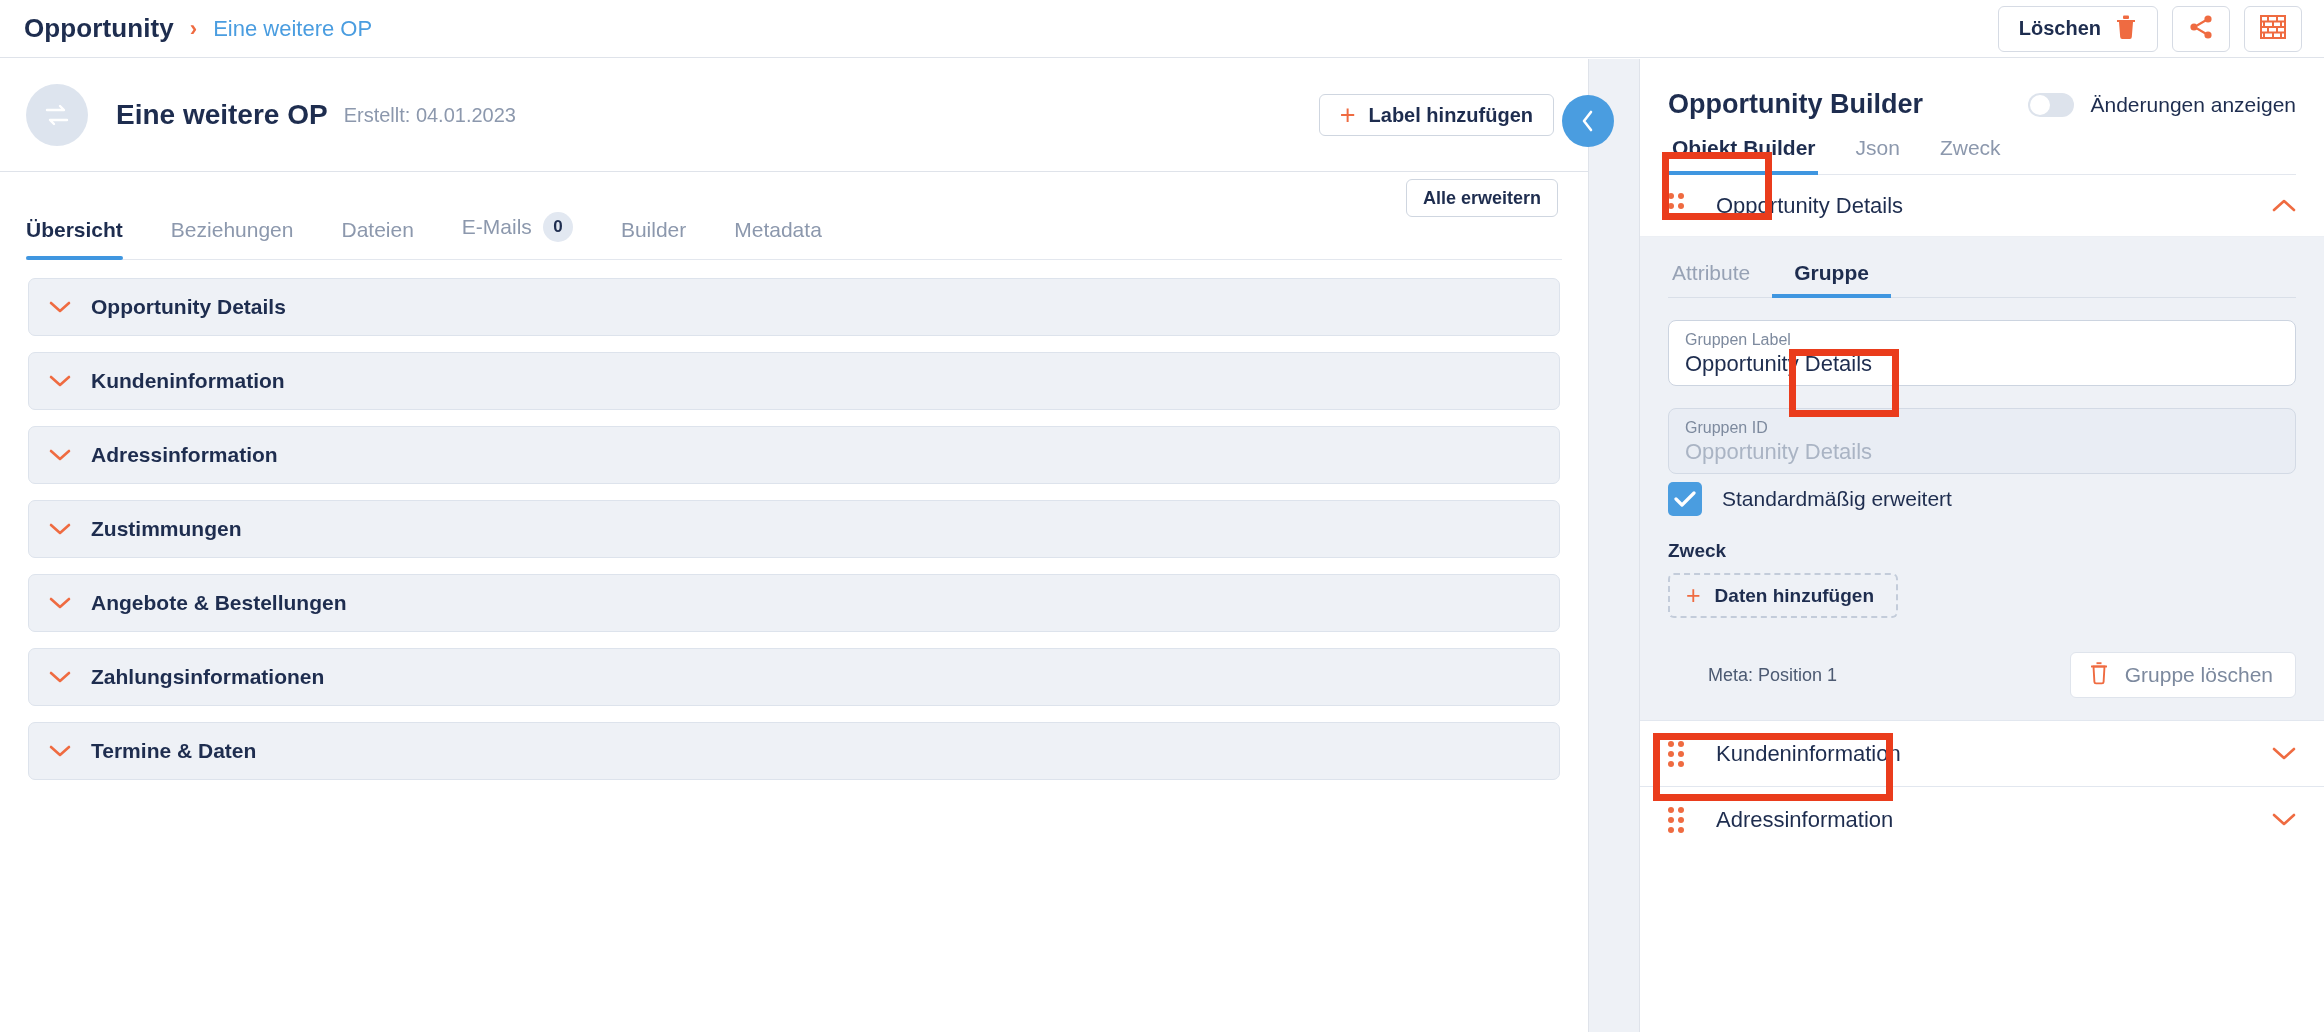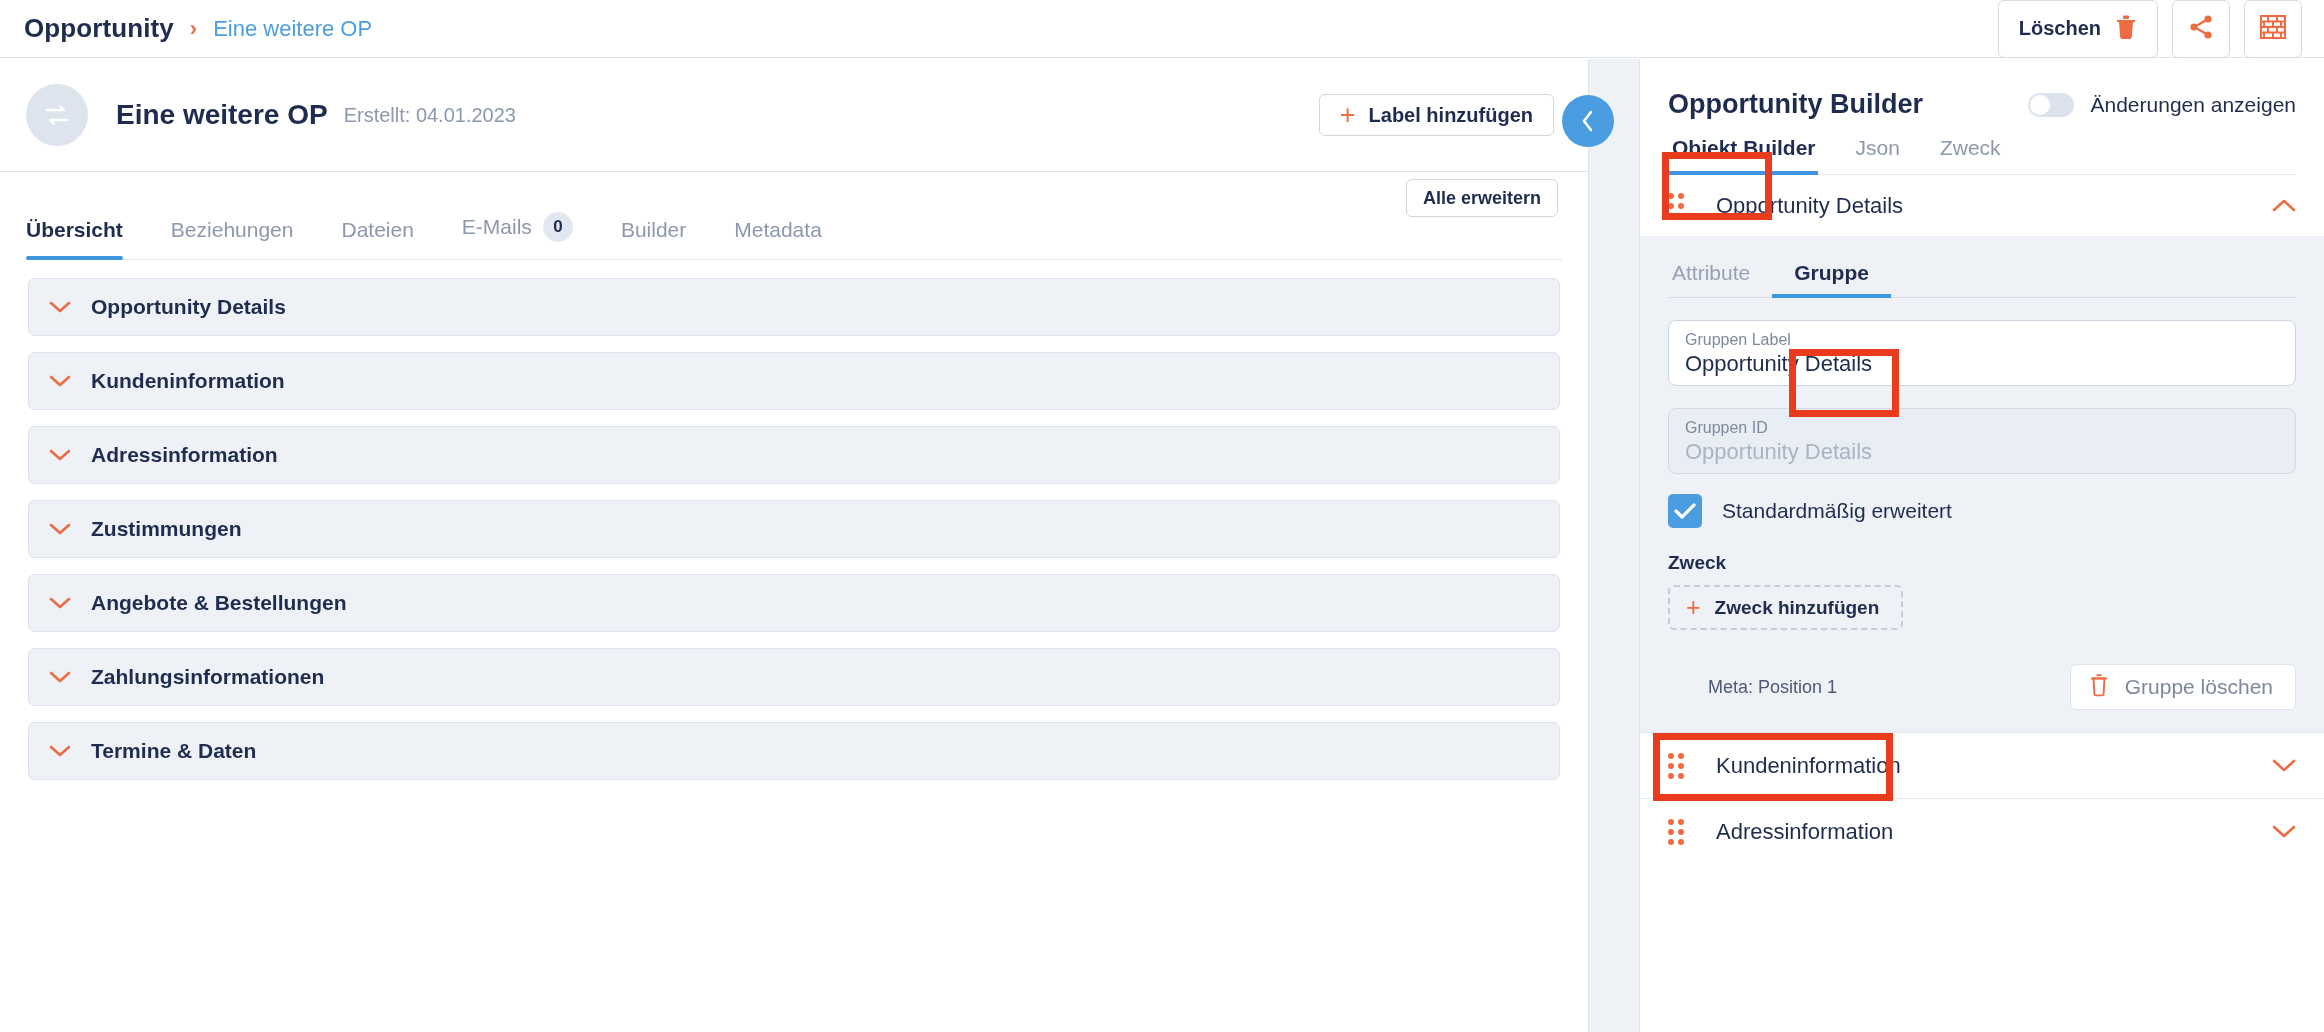--- a/index.html
+++ b/index.html
@@ -20,21 +20,21 @@
   }
   .breadcrumb { display: flex; align-items: center; padding-left: 24px; gap: 16px; }
   .crumb-root { font-size: 26px; font-weight: bold; color: #1e2d4f; letter-spacing: .1px; }
   .crumb-sep { color: #ef6b41; font-size: 22px; font-weight: bold; line-height: 1; }
   .crumb-current { font-size: 22px; color: #4a9de0; }
 
   .topbar-actions {
     margin-left: auto; display: flex; align-items: center; gap: 14px; padding-right: 22px;
   }
   .tb-btn {
-    height: 58px; border: 1px solid #d6dbe4; border-radius: 6px; background: #fff;
+    height: 46px; border: 1px solid #d6dbe4; border-radius: 6px; background: #fff;
     display: flex; align-items: center; justify-content: center; gap: 14px;
     padding: 0 20px; cursor: pointer;
   }
   .tb-btn.square { width: 58px; padding: 0; }
   .tb-btn .lbl { font-size: 20px; font-weight: bold; color: #1e2d4f; }
 
   
   .main {
     position: absolute; left: 0; top: 59px; width: 1588px; height: 973px;
     background: #ffffff;
@@ -179,21 +179,21 @@
 
   .field {
     margin-top: 22px; border: 1px solid #ccd4e0; border-radius: 8px;
     background: #ffffff; padding: 9px 16px 11px 16px; height: 66px;
   }
   .field.readonly { background: #e9edf4; border-color: #d3dae5; }
   .field-label { font-size: 16px; color: #7d8a9e; line-height: 20px; }
   .field-value { font-size: 22px; color: #1e2d4f; line-height: 28px; }
   .field.readonly .field-value { color: #aab4c4; }
 
-  .check-row { display: flex; align-items: center; margin-top: 20px; gap: 20px; }
+  .check-row { display: flex; align-items: center; margin-top: 8px; gap: 20px; }
   .checkbox {
     width: 34px; height: 34px; border-radius: 5px; background: #4a9de0;
     display: flex; align-items: center; justify-content: center; flex: none; cursor: pointer;
   }
   .check-label { font-size: 21px; color: #1e2d4f; }
 
   .zweck-title { margin-top: 24px; font-size: 19px; font-weight: bold; color: #1e2d4f; }
   .zweck-add {
     margin-top: 11px; display: inline-flex; align-items: center; gap: 14px;
     border: 2px dashed #c3ccda; border-radius: 6px; background: transparent;
@@ -443,21 +443,21 @@
             <path d="M2 9l6 6L20 3" fill="none" stroke="#fff" stroke-width="3.2" stroke-linecap="round" stroke-linejoin="round"></path>
           </svg>
       </span>
       <span class="check-label">Standardmäßig erweitert</span>
     </div>
 
     <div class="zweck-title">Zweck</div>
 
     <div class="zweck-add">
       <span class="plus">+</span>
-      <span class="lbl">Zweck hinzufügen</span>
+      <span class="lbl">Daten hinzufügen</span>
     </div>
 
     <div class="meta-row">
       <span class="meta-text">Meta: Position 1</span>
       <span class="del-grp-btn">
         <span>
           <svg width="20" height="24" viewBox="0 0 20 24">
               <g fill="none" stroke="#ef6b41" stroke-width="1.9">
                 <path d="M2 5.5h16"></path>
                 <path d="M4.5 5.5h11l-.9 15.4a1.6 1.6 0 0 1-1.6 1.5H7a1.6 1.6 0 0 1-1.6-1.5L4.5 5.5z"></path>

